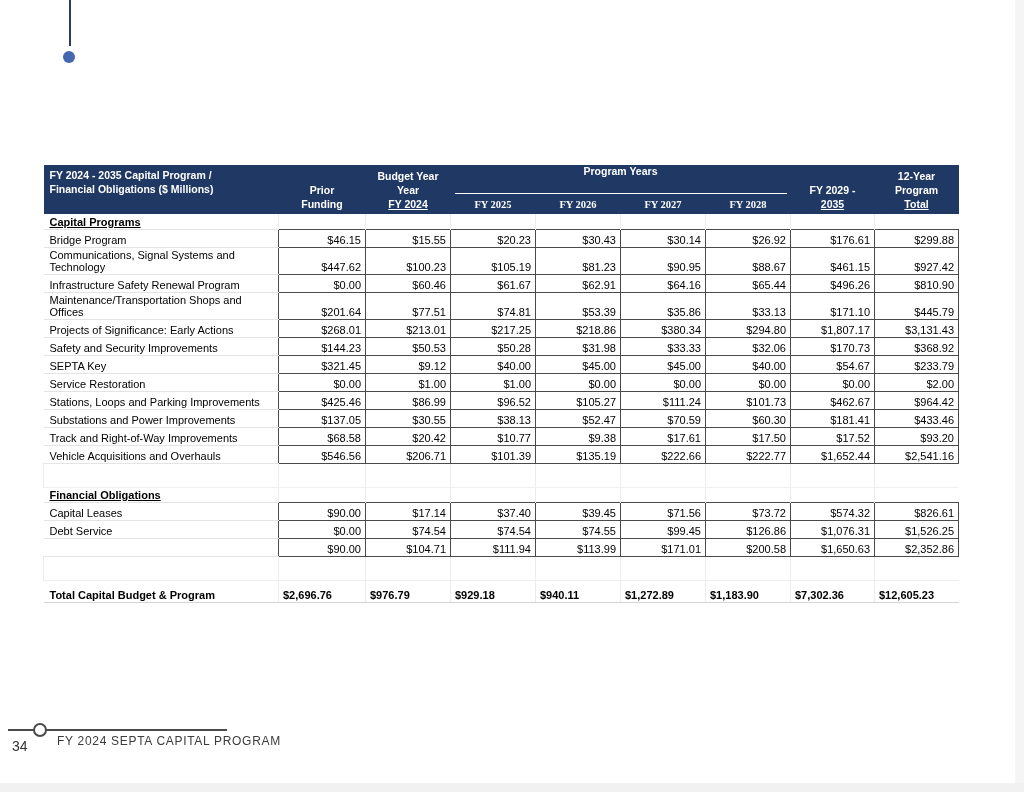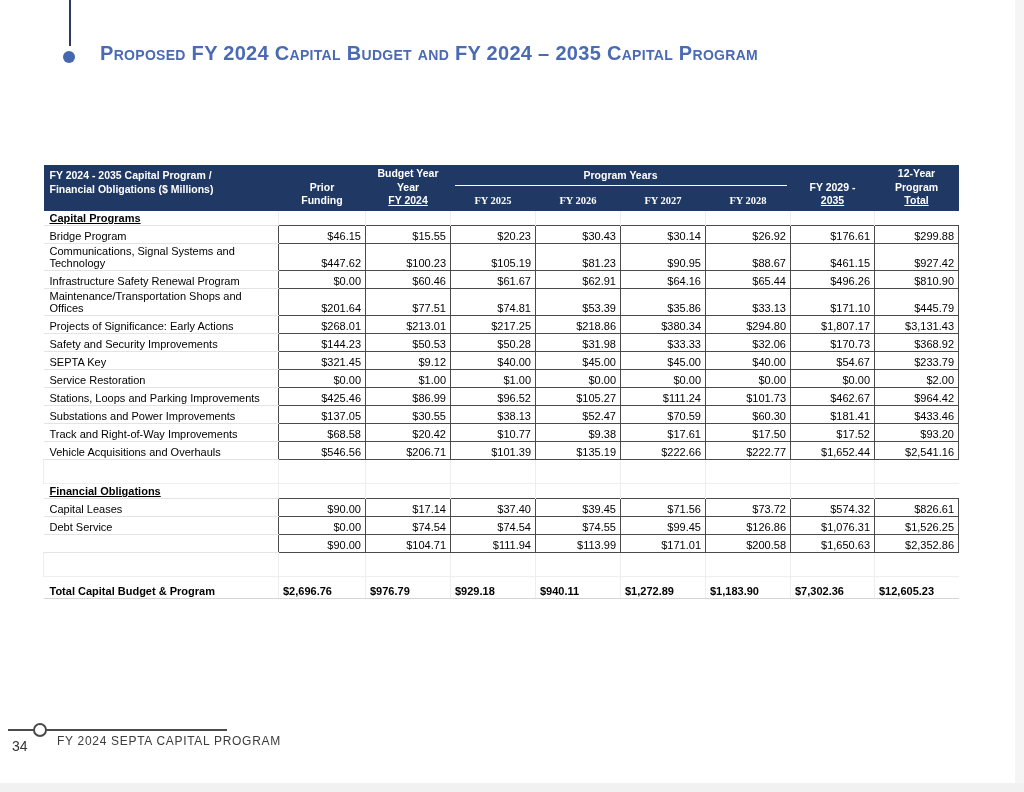--- a/index.html
+++ b/index.html
@@ -26,21 +26,21 @@
   
   .table-wrap{position:absolute;left:43px;top:165px;}
   table{border-collapse:collapse;table-layout:fixed;width:915px;font-size:11px;color:#000;}
   thead th{
     background:#1F3864;color:#ffffff;font-weight:bold;font-size:10.5px;
     padding:2px 4px;line-height:1.3;
   }
   th.h-label{text-align:left;vertical-align:top;padding:4px 2px 14px 6px;}
   th.h-col{vertical-align:bottom;text-align:center;padding-bottom:3px;}
   th.h-py{vertical-align:bottom;text-align:center;padding:0;}
-  th.h-py .py-label{border-bottom:1.5px solid #ffffff;margin:0 4px 2px 4px;padding-bottom:2px;}
+  th.h-py .py-label{border-bottom:1.5px solid #ffffff;margin:0 4px 2px 4px;padding-bottom:14px;}
   th .u{text-decoration:underline;}
   th.h-fy{vertical-align:bottom;text-align:center;padding-bottom:3px;font-family:Liberation Serif, serif;}
 
   td{padding:1px 4px;vertical-align:bottom;}
   td.lbl{border-bottom:1px solid #e4e4e4;padding-left:6px;text-align:left;}
   tr.data{height:18px;}
   tr.data td.num, tr.subtotal td.num{
     border:1px solid #4a4a4a;text-align:right;
   }
   tr.section{height:15px;}
@@ -58,21 +58,20 @@
   .footer-text{position:absolute;left:57px;top:734px;font-size:12px;letter-spacing:0.7px;color:#3c3c3c;}
   .page-number{position:absolute;left:12px;top:738px;font-size:14px;color:#333333;}
 </style>
 </head>
 <body>
 
 <div class="page">
 
   <div class="title-vline"></div>
   <div class="title-bullet"></div>
-  <h1 class="page-title">Proposed FY 2024 Capital Budget and FY 2024 – 2035 Capital Program</h1>
 
   <div class="table-wrap">
     <table>
       <colgroup>
         <col style="width:235px">
           <col style="width:87px">
           <col style="width:85px">
         <col style="width:85px">
           <col style="width:85px">
           <col style="width:85px">

